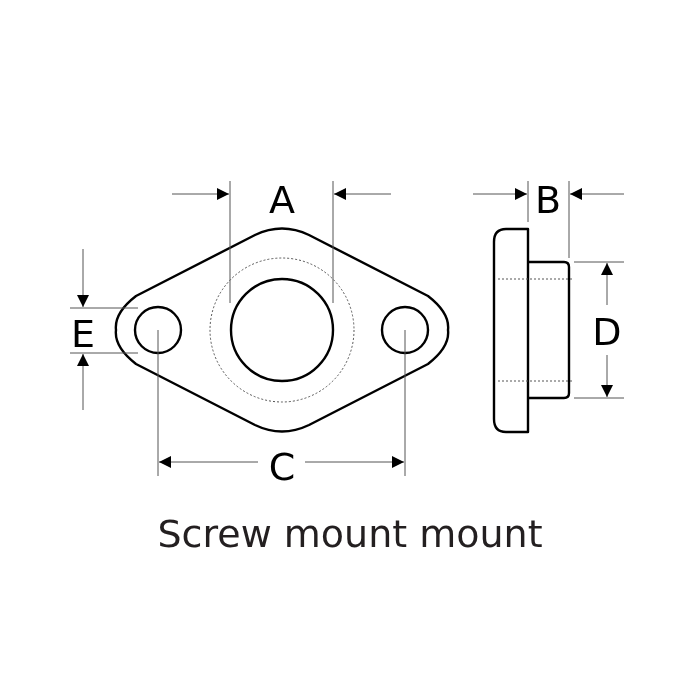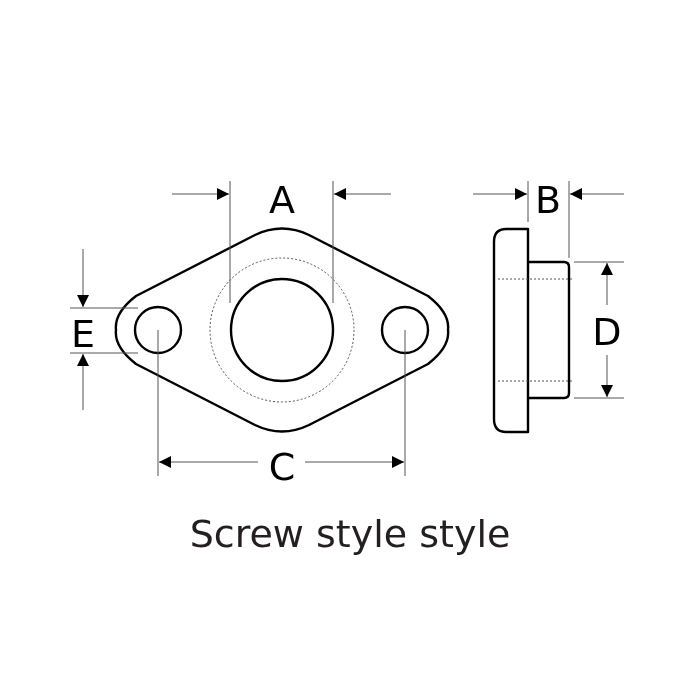--- a/index.html
+++ b/index.html
@@ -75,13 +75,13 @@
 
   <g stroke="#555" stroke-width="1">
     <line x1="574" y1="262" x2="624" y2="262"></line>
     <line x1="574" y1="398" x2="624" y2="398"></line>
     <line x1="607" y1="305" x2="607" y2="263" marker-end="url(#arrow)"></line>
     <line x1="607" y1="355" x2="607" y2="397" marker-end="url(#arrow)"></line>
   </g>
   <text class="dimlabel" x="607" y="345" text-anchor="middle" font-size="42">D</text>
 </svg>
 
-<div class="caption">Screw style style</div>
+<div class="caption">Screw mount mount</div>
 
 </body></html>

